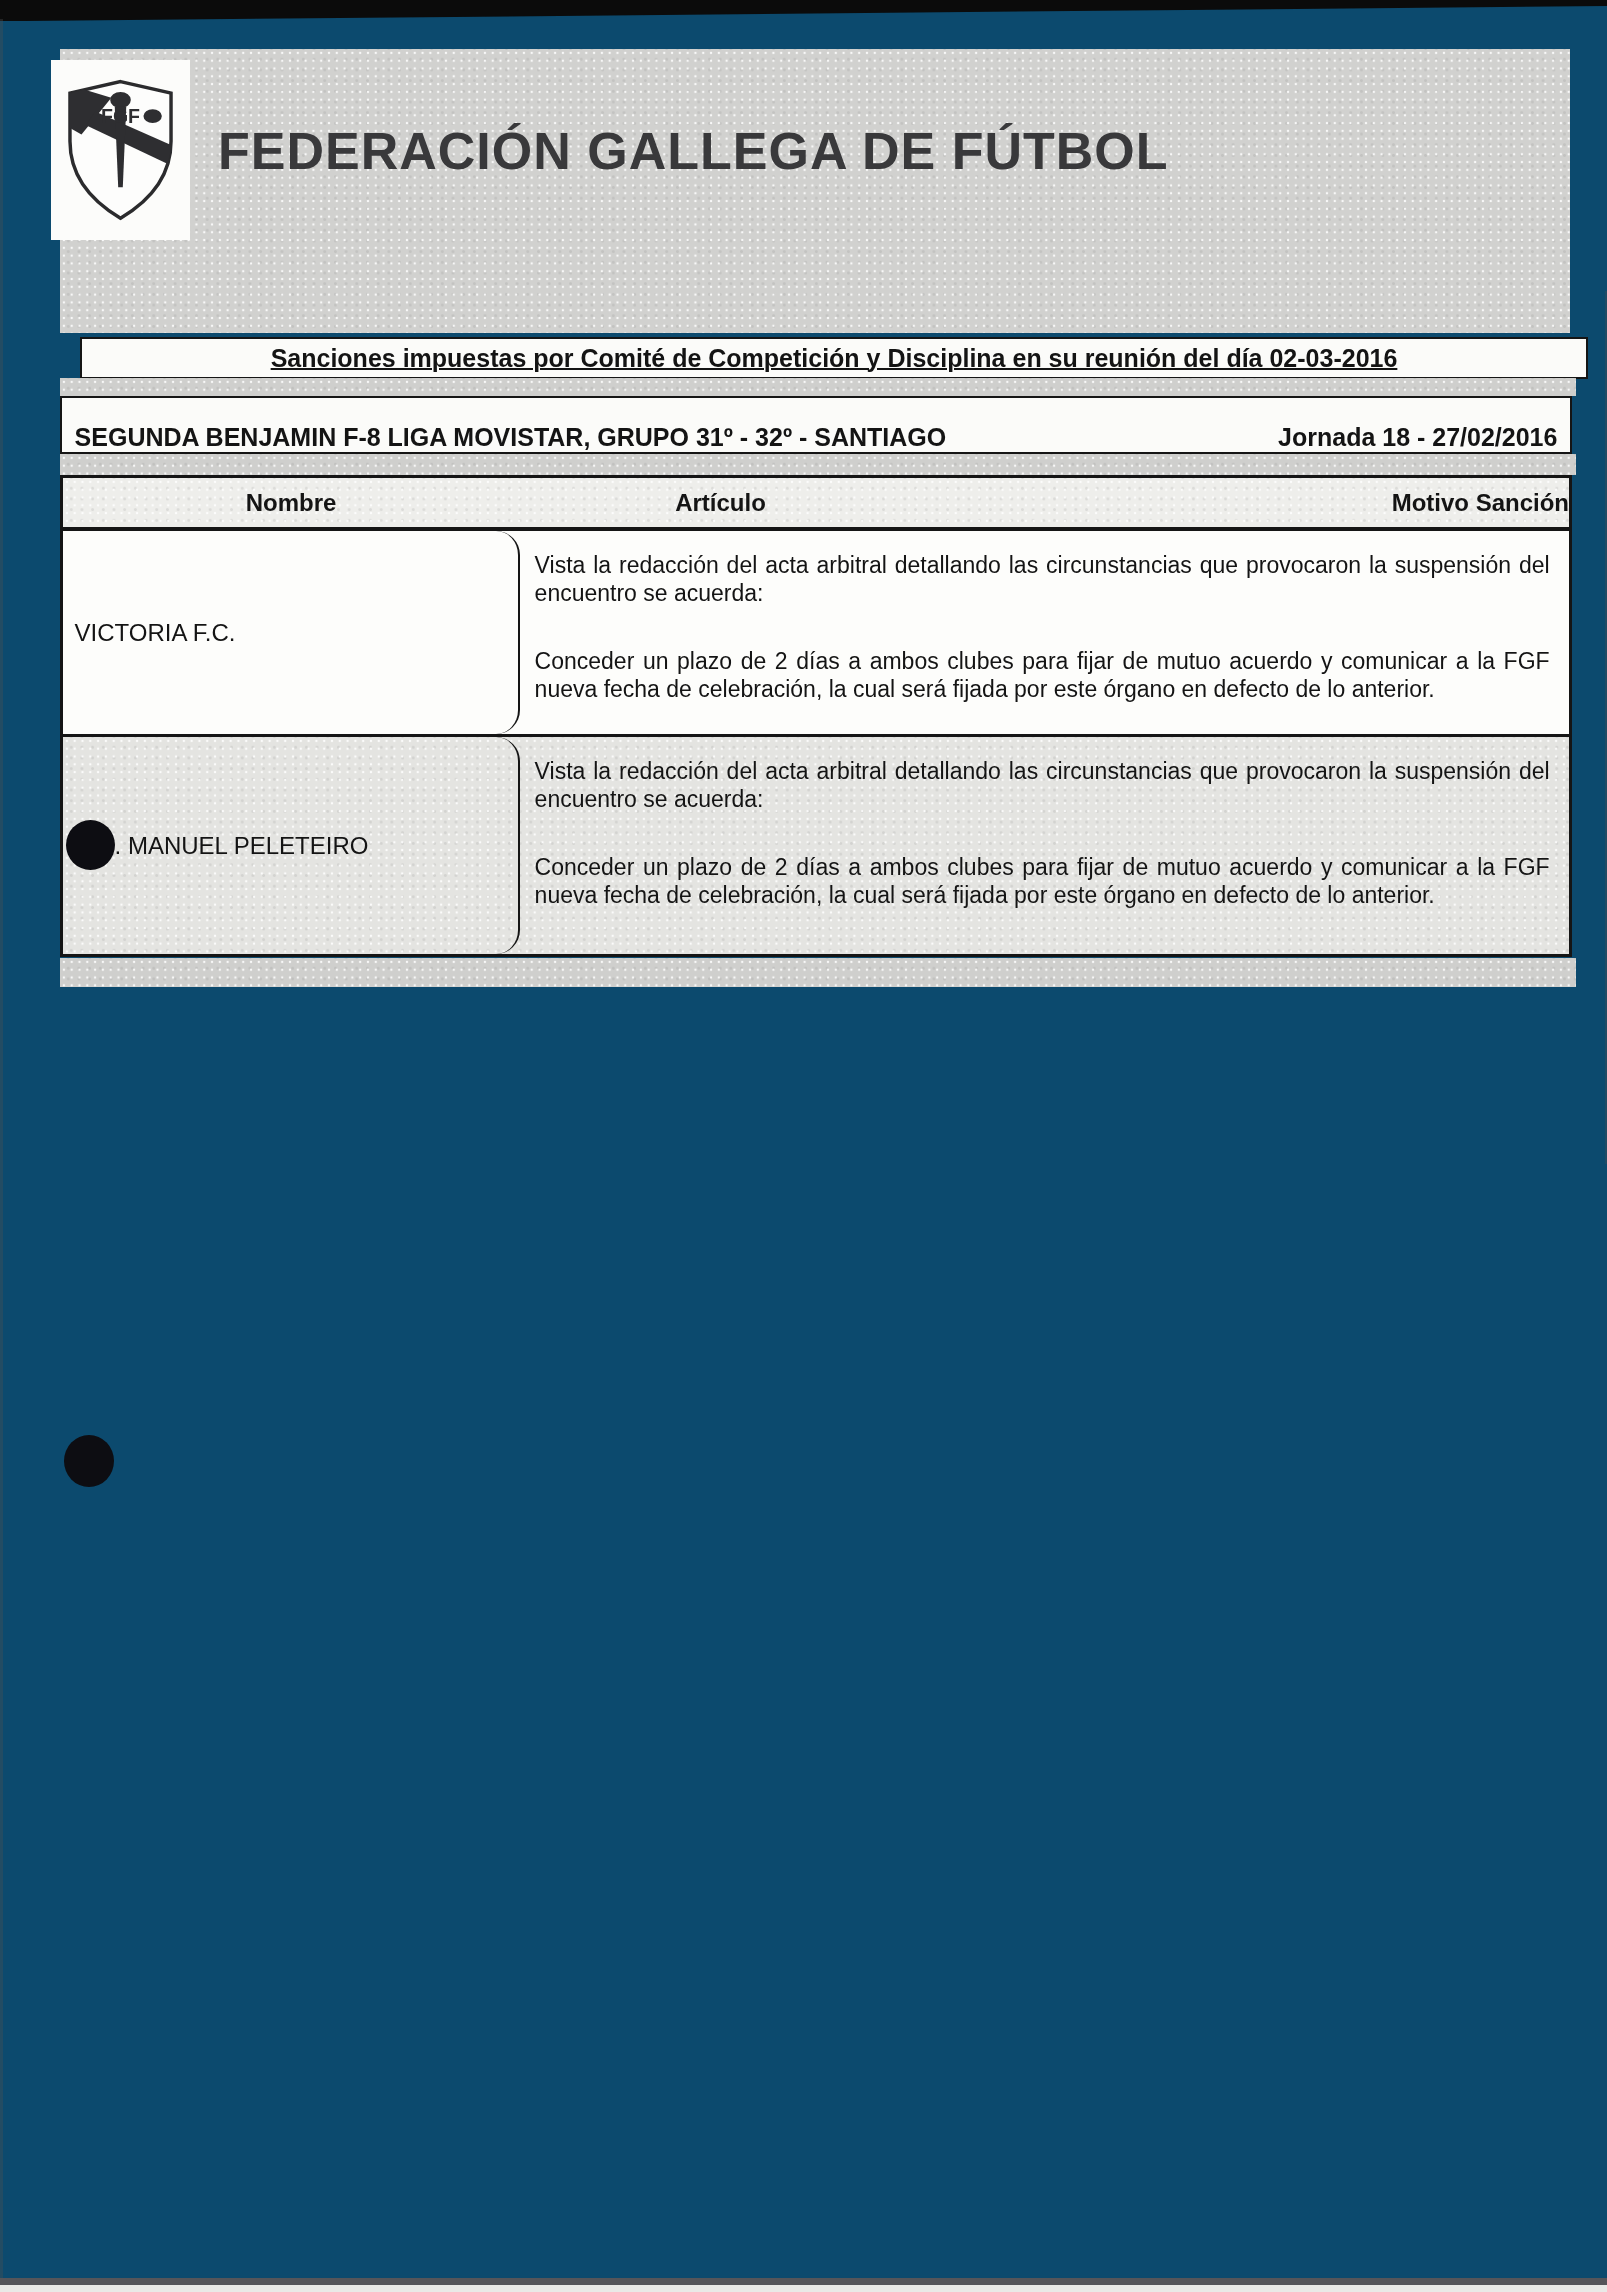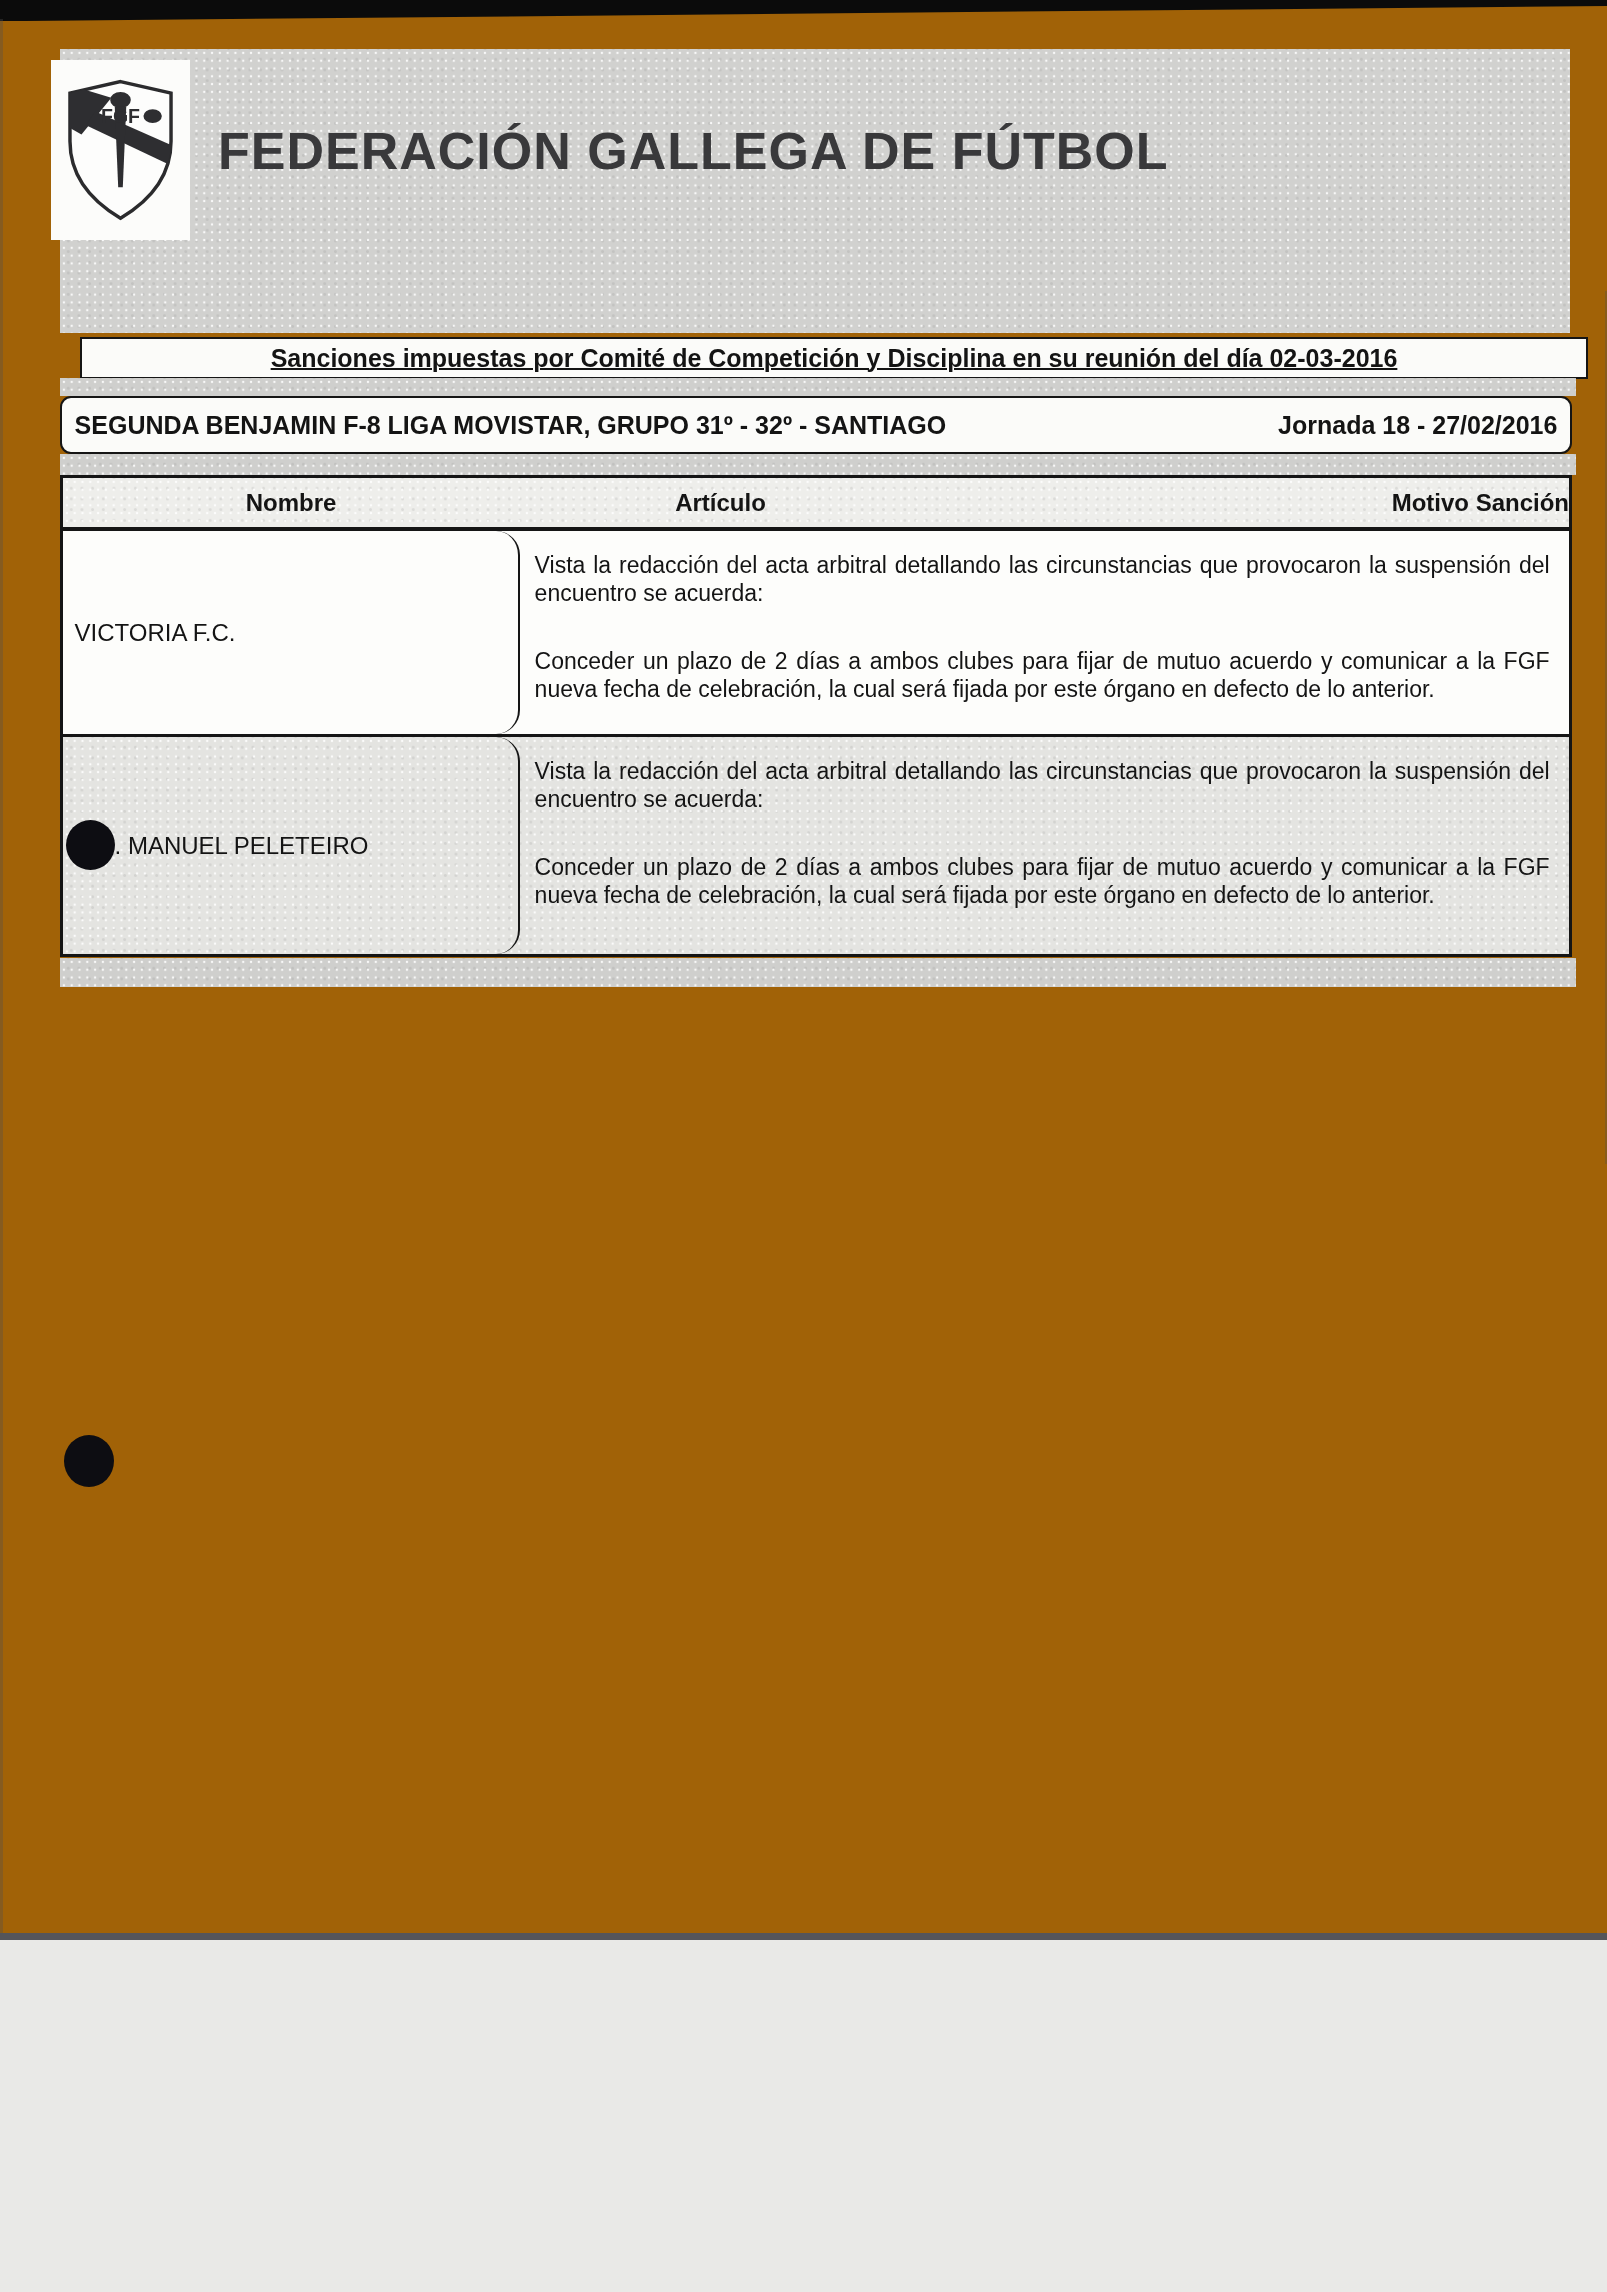--- a/index.html
+++ b/index.html
@@ -1,19 +1,19 @@
 <!DOCTYPE html>
 <html><head>
 <meta charset="utf-8">
 <style>
   html,body { margin:0; padding:0; }
   body { background:#e9e9e7; }
   #page {
-    position:relative; width:1608px; height:1940px;
-    background:#a16207; overflow:hidden;
+    position:relative; width:1608px; height:2285px;
+    background:#0c4a6e; overflow:hidden;
     font-family:"Liberation Sans", sans-serif; color:#141414;
   }
   
   .scan-top    { position:absolute; left:0; top:0; width:100%; height:21.3px; background:#0b0b0b;
                  clip-path:polygon(0 0,100% 0,100% 28%,0 100%); }
   .scan-bottom { position:absolute; left:0; bottom:0; width:100%; height:6.8px; background:#55555a; }
   .scan-left   { position:absolute; left:0; top:19.4px; width:2.9px; height:2266px; background:rgba(80,80,80,.35); }
   .scan-right  { position:absolute; right:0; top:291px; width:2.9px; height:873px; background:rgba(80,80,80,.30); }
 
   
@@ -32,22 +32,22 @@
   .logo-box { position:absolute; left:51px; top:60px; width:139px; height:180px; background:#fcfcfa;
               display:flex; align-items:center; justify-content:center; }
 
   
   .box { position:absolute; background:#fbfbf9; border:2.9px solid #151515; box-sizing:border-box; }
   .title-bar { left:60px; top:337px; width:1508px; height:42px;
                display:flex; align-items:center; justify-content:center;margin-left:20px; }
   .title-bar span { font-weight:bold; font-size:25px; text-decoration:underline;
                     text-decoration-thickness:1.9px; white-space:nowrap; }
   .comp-bar { left:60px; top:396px; width:1512px; height:58px;
-              display:flex; align-items:center; justify-content:space-between;
-              padding:0 12.6px; font-weight:bold; font-size:25px;border-radius:11px; }
+              display:flex; align-items:flex-end; justify-content:space-between;
+              padding:0 12.6px; font-weight:bold; font-size:25px; }
   .comp-bar span { white-space:nowrap; }
 
   .strip { position:absolute; background-color:#cfcfcd; }
   .strip1 { left:60px; top:378px; width:1516px; height:17.5px; }
   .strip2 { left:60px; top:454px; width:1516px; height:21.3px; }
   .strip3 { left:60px; top:958px; width:1516px; height:29px; }
 
   
   .stable { position:absolute; left:60px; top:475px; width:1512px; height:482px;
             border:3.9px solid #151515; box-sizing:border-box; background:#fdfdfb;

